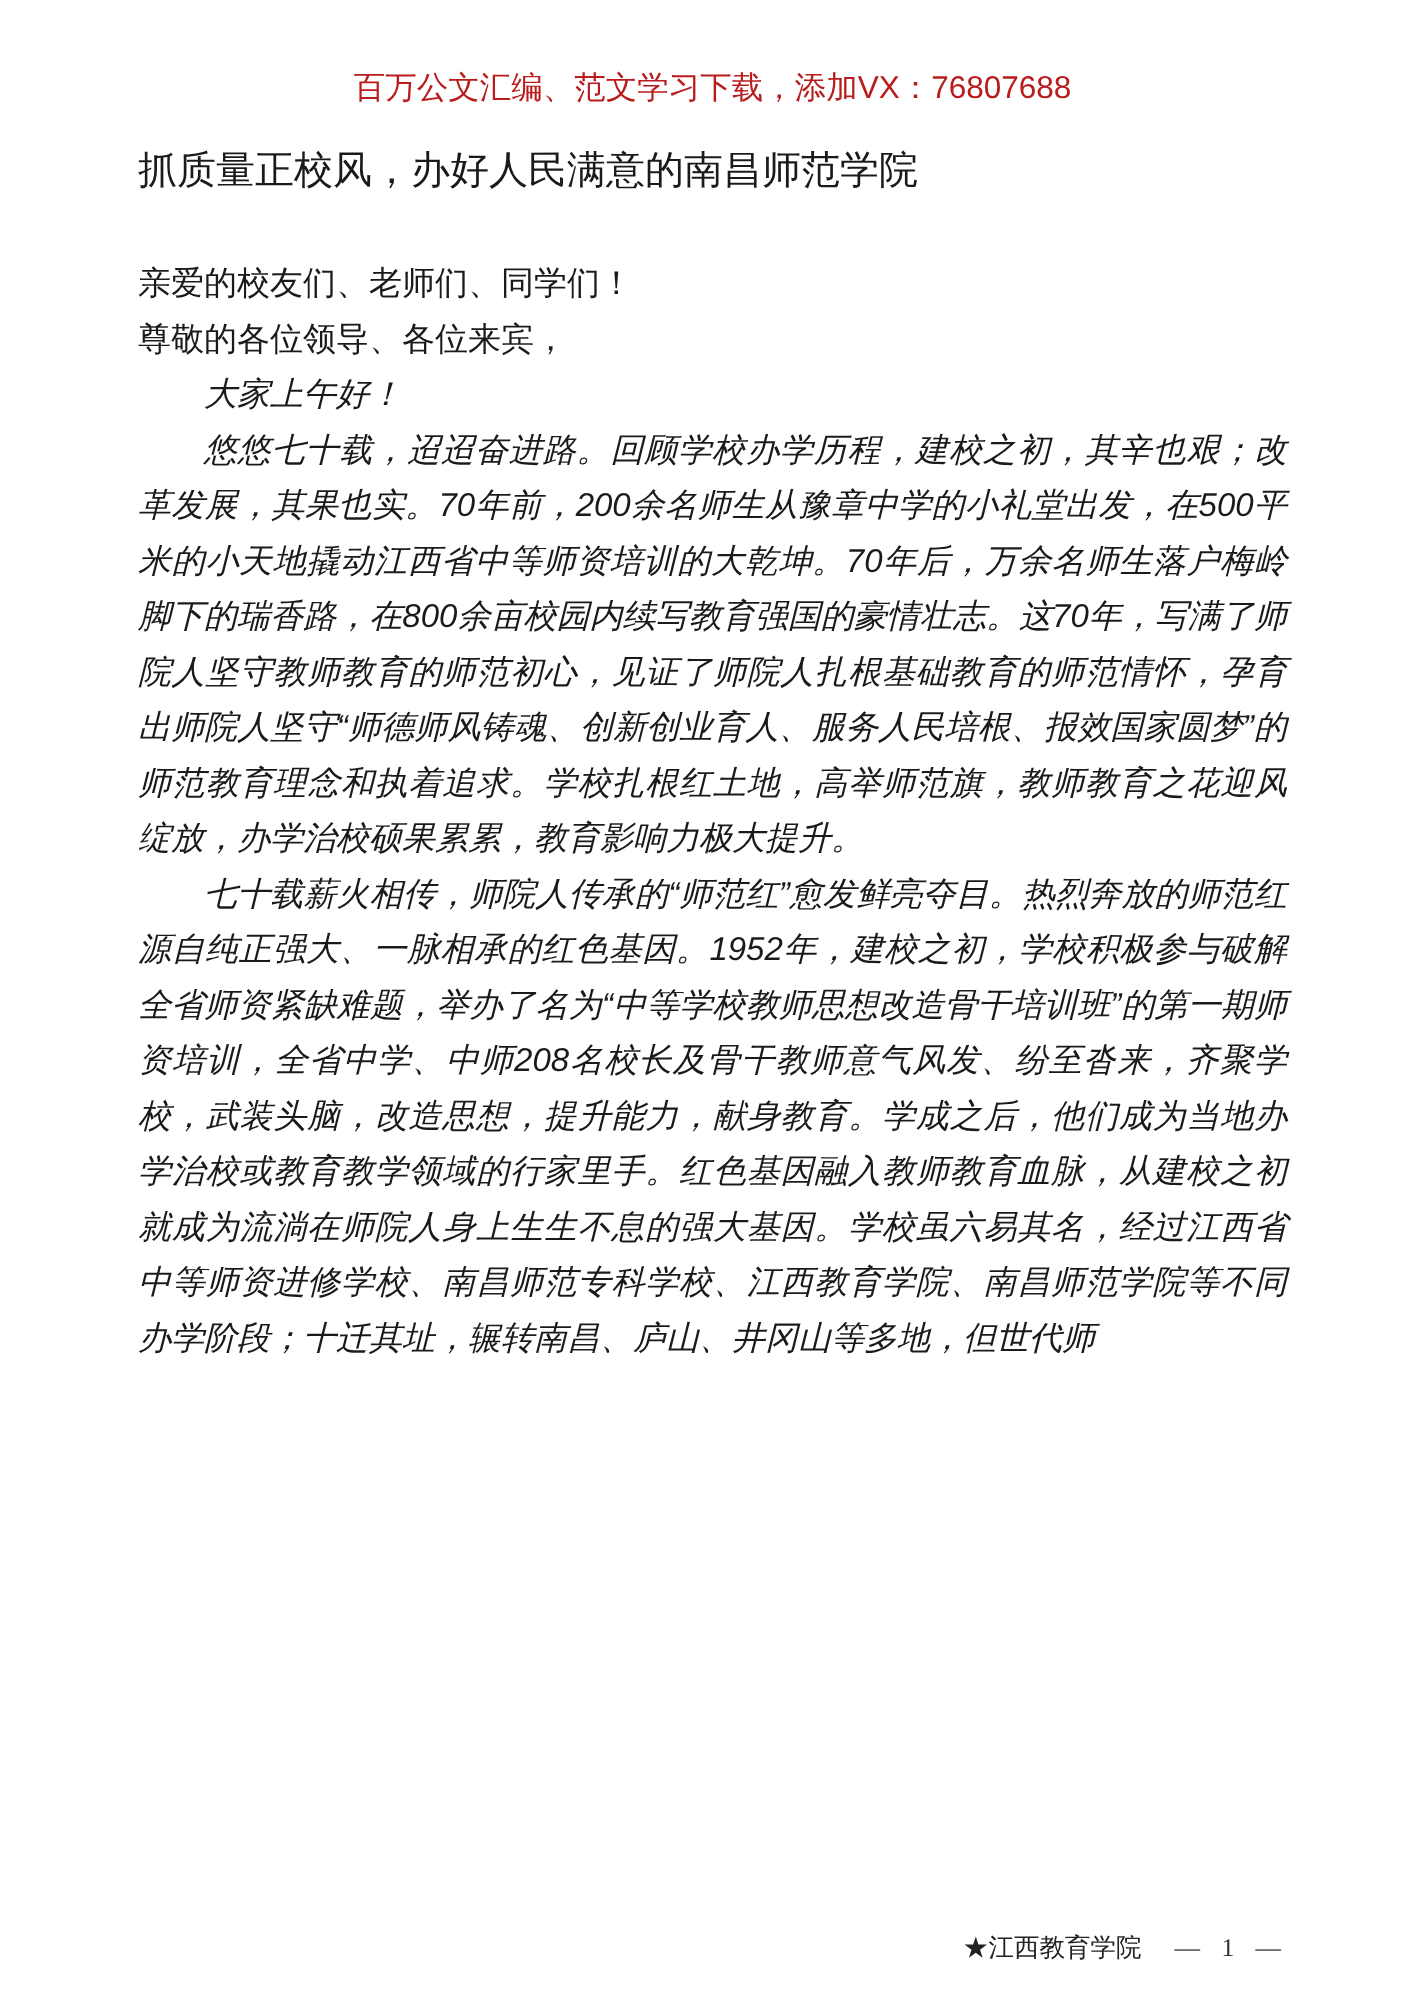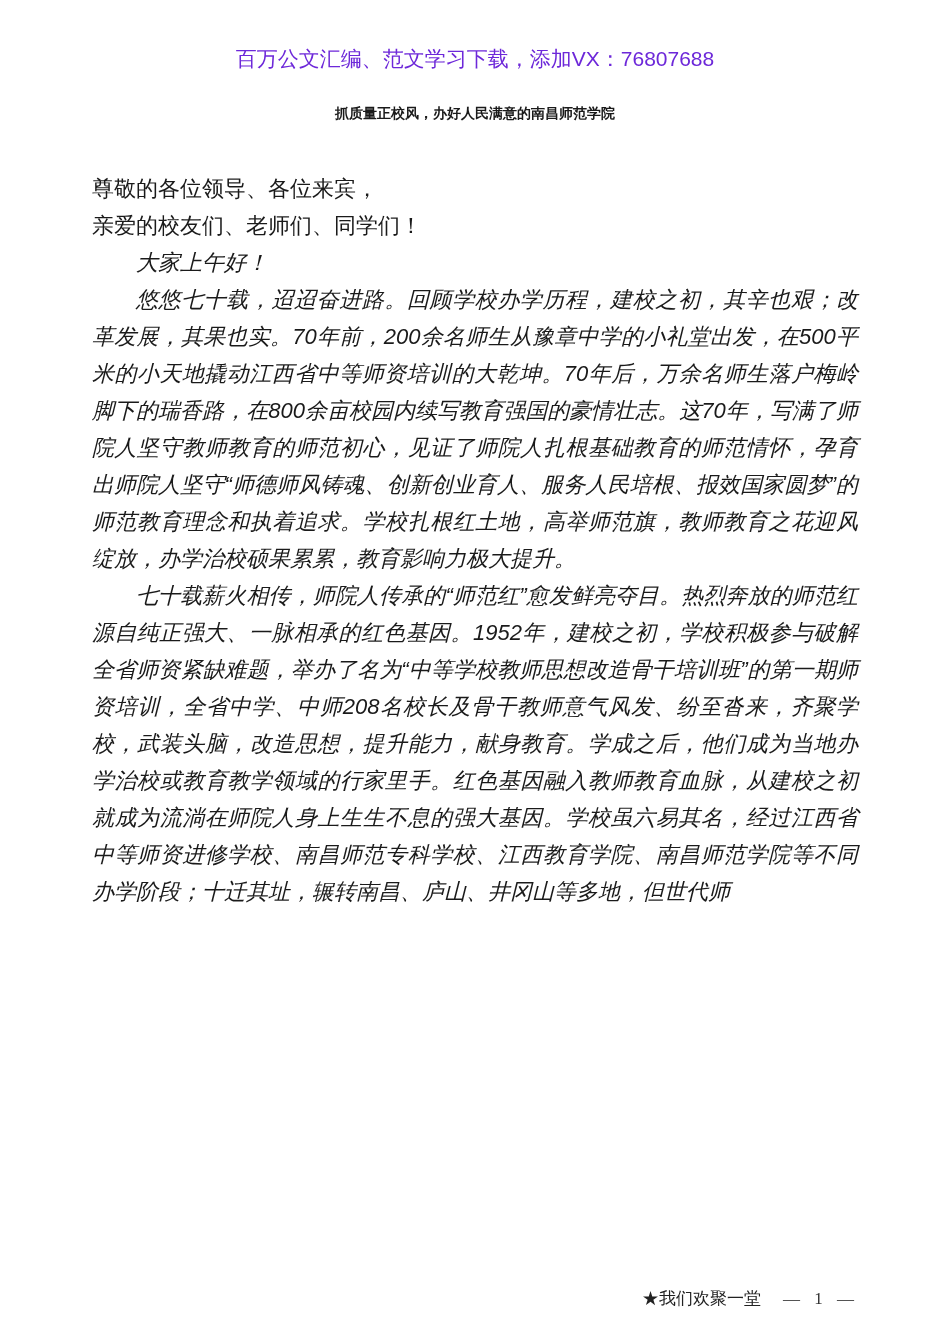--- a/index.html
+++ b/index.html
@@ -20,25 +20,24 @@
     color: #000000;
   }
   .notice {
     text-align: center;
     font-size: 21px;
     line-height: 38px;
     margin: 0 0 16px 0;
     font-weight: 400;
   }
   .head-line {
-    text-align: center;
-    font-size: 14px;
+    font-size: 26px;
     line-height: 38px;
     margin: 0;
-    font-weight: 700;
+    font-weight: 400;
     color: #1a1a1a;
   }
   .body-block {
     margin-top: 38px;
   }
   .body-block p {
     margin: 0;
     font-size: 22px;
     line-height: 37px;
     text-align: justify;
@@ -63,35 +62,35 @@
     font-family: "Liberation Serif", serif;
     word-spacing: 10px;
     color: #333333;
   }
 </style>
 </head>
 <body>
 
 <div class="page">
 
-  <p class="notice" style="color: #6d28d9;">百万公文汇编、范文学习下载，添加VX：76807688</p>
+  <p class="notice" style="color: #b91c1c;">百万公文汇编、范文学习下载，添加VX：76807688</p>
 
   <h1 class="head-line">抓质量正校风，办好人民满意的南昌师范学院</h1>
 
 
 
 
   <div class="body-block">
+      <p>亲爱的校友们、老师们、同学们！</p>
       <p>尊敬的各位领导、各位来宾，</p>
-      <p>亲爱的校友们、老师们、同学们！</p>
     </div>
 
   <div class="body-block" style="margin-top:0">
       <p class="indent">大家上午好！</p>
       <p class="indent">悠悠七十载，迢迢奋进路。回顾学校办学历程，建校之初，其辛也艰；改革发展，其果也实。70年前，200余名师生从豫章中学的小礼堂出发，在500平米的小天地撬动江西省中等师资培训的大乾坤。70年后，万余名师生落户梅岭脚下的瑞香路，在800余亩校园内续写教育强国的豪情壮志。这70年，写满了师院人坚守教师教育的师范初心，见证了师院人扎根基础教育的师范情怀，孕育出师院人坚守“师德师风铸魂、创新创业育人、服务人民培根、报效国家圆梦”的师范教育理念和执着追求。学校扎根红土地，高举师范旗，教师教育之花迎风绽放，办学治校硕果累累，教育影响力极大提升。</p>
       <p class="indent">七十载薪火相传，师院人传承的“师范红”愈发鲜亮夺目。热烈奔放的师范红源自纯正强大、一脉相承的红色基因。1952年，建校之初，学校积极参与破解全省师资紧缺难题，举办了名为“中等学校教师思想改造骨干培训班”的第一期师资培训，全省中学、中师208名校长及骨干教师意气风发、纷至沓来，齐聚学校，武装头脑，改造思想，提升能力，献身教育。学成之后，他们成为当地办学治校或教育教学领域的行家里手。红色基因融入教师教育血脉，从建校之初就成为流淌在师院人身上生生不息的强大基因。学校虽六易其名，经过江西省中等师资进修学校、南昌师范专科学校、江西教育学院、南昌师范学院等不同办学阶段；十迁其址，辗转南昌、庐山、井冈山等多地，但世代师</p>
     </div>
 
   <div class="footer">
-    <span>★我们欢聚一堂</span><span class="page-indicator">— 1 —</span>
+    <span>★江西教育学院</span><span class="page-indicator">— 1 —</span>
   </div>
 
 </div>
 
 </body></html>

